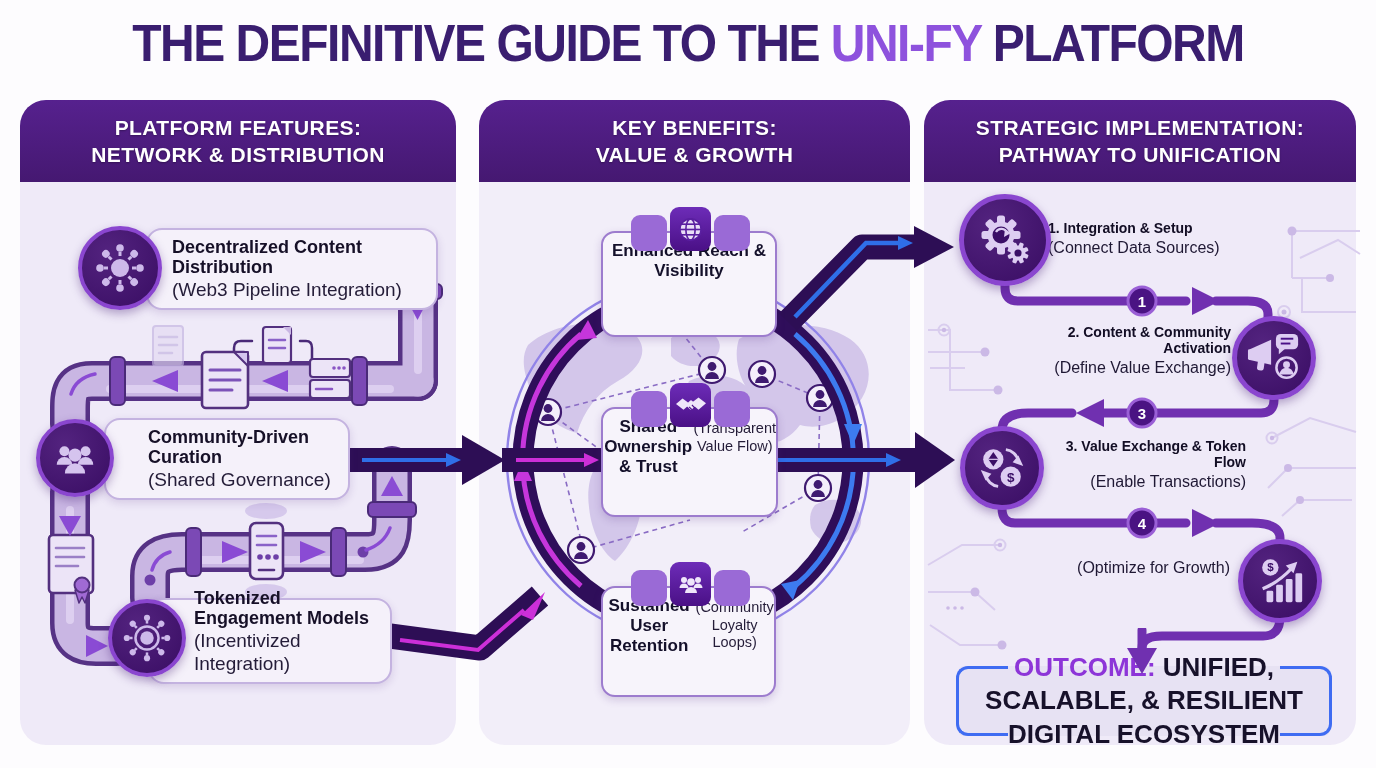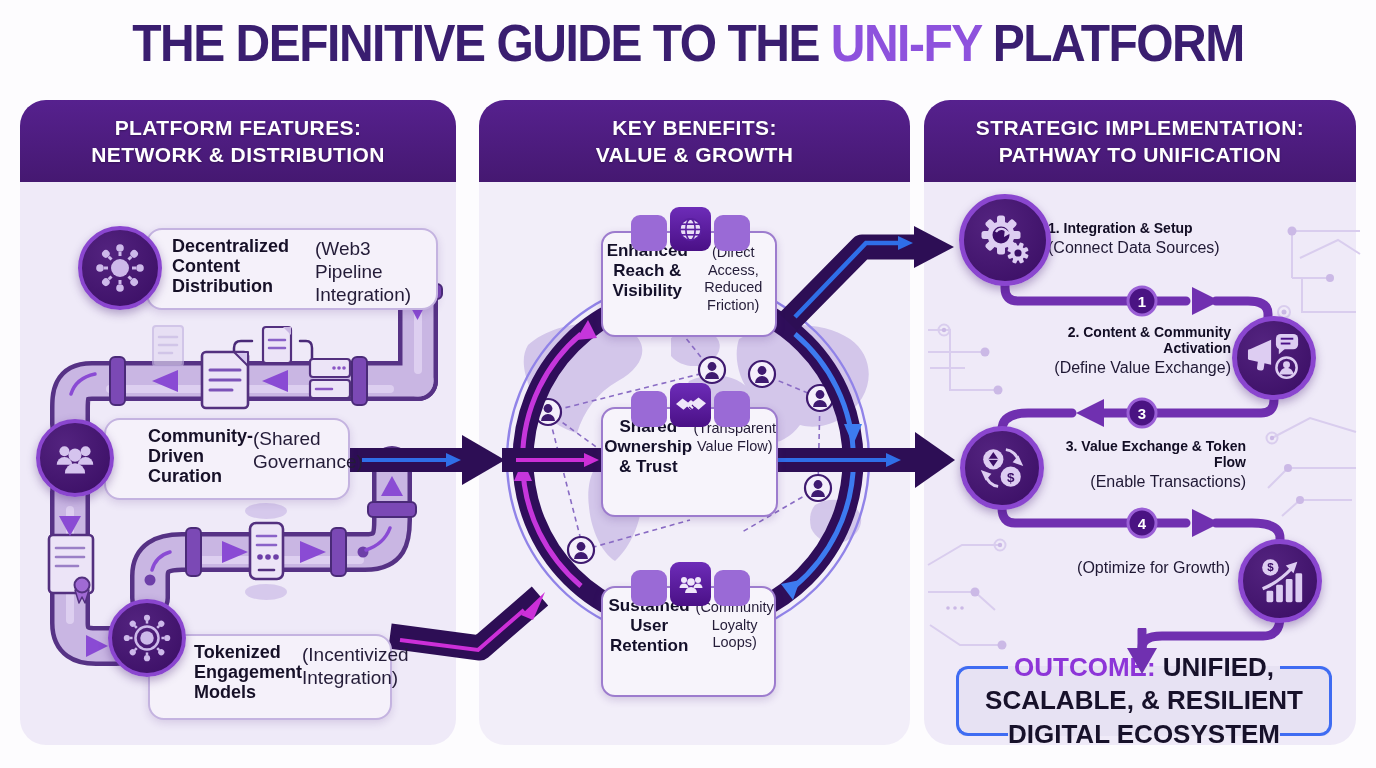--- a/index.html
+++ b/index.html
@@ -26,21 +26,21 @@
     font-size:21px; line-height:1.3; letter-spacing:.4px;
     text-shadow:0 1px 2px rgba(0,0,0,.3);
   }
   .overlay { position:absolute; left:0; top:0; z-index:2; }
   .overlay-top { position:absolute; z-index:5; }
 
   
   .feature-card {
     position:absolute; background:#f5f1fa; border:2px solid #c4b3e0;
     border-radius:16px; box-shadow:0 3px 8px rgba(80,40,130,.16);
-    display:flex; flex-direction:row; justify-content:flex-start; z-index:3;
+    display:flex; flex-direction:column; justify-content:flex-end; z-index:3;
   }
   .feature-card .t { font-size:18px; font-weight:bold; color:#161027; line-height:1.12; }
   .feature-card .s { font-size:19px; color:#241c38; line-height:1.2; margin-top:2px; }
 
   .round-icon {
     position:absolute; border-radius:50%;
     background:radial-gradient(circle at 35% 30%, #53237f, #390d63);
     border:4px solid #8a46cf; box-shadow:0 4px 10px rgba(60,20,110,.35);
     display:flex; align-items:center; justify-content:center; z-index:4;
   }
@@ -413,21 +413,21 @@
   <svg width="50" height="50" viewBox="-26 -26 52 52" fill="#d5c4ee">
     <circle cx="-11" cy="-7" r="5.2"></circle>
       <path d="M -19 7 a 8 8 0 0 1 16 0 z"></path>
     <circle cx="11" cy="-7" r="5.2"></circle>
       <path d="M 3 7 a 8 8 0 0 1 16 0 z"></path>
     <circle cx="0" cy="-3" r="6.8"></circle>
       <path d="M -10.5 16 a 10.5 10.5 0 0 1 21 0 z"></path>
   </svg>
 </div>
 
-<div class="feature-card" style="left:148px;top:598px;width:244px;height:86px;padding:6px 14px 6px 44px;margin-top:36px;">
+<div class="feature-card" style="left:148px;top:598px;width:244px;height:86px;padding:6px 14px 6px 44px;">
   <div class="t">Tokenized Engagement Models</div>
   <div class="s">(Incentivized Integration)</div>
 </div>
 <div class="round-icon" style="left:108px;top:599px;width:78px;height:78px;">
   <svg width="50" height="50" viewBox="-26 -26 52 52">
     <circle r="7" fill="#cdb9ea"></circle>
     <circle r="12" fill="none" stroke="#cdb9ea" stroke-width="2.6"></circle>
     <g stroke="#cdb9ea" stroke-width="2.6" fill="#cdb9ea">
       <g>
           <line y1="-15" y2="-18"></line>
@@ -460,21 +460,20 @@
       <g transform="rotate(315)">
           <line y1="-15" y2="-18"></line>
           <circle cy="-21" r="3.2" stroke="none"></circle>
         </g>
     </g>
   </svg>
 </div>
 
 <div class="benefit-card" style="left:601px;top:231px;width:176px;height:106px;">
   <div class="t">Enhanced Reach &amp; Visibility</div>
-  <div class="s">(Direct Access, Reduced Friction)</div>
 </div>
 <div class="tab" style="left:631px;top:207px;">
   <div class="side"></div>
   <div class="mid">
     <svg width="27" height="27" viewBox="-14 -14 28 28">
       <circle r="11" fill="#e9def7"></circle>
       <g stroke="#5a1fa0" stroke-width="1.7" fill="none">
         <circle r="11"></circle>
           <ellipse rx="4.8" ry="11"></ellipse>
         <line x1="-11" y1="0" x2="11" y2="0"></line>

